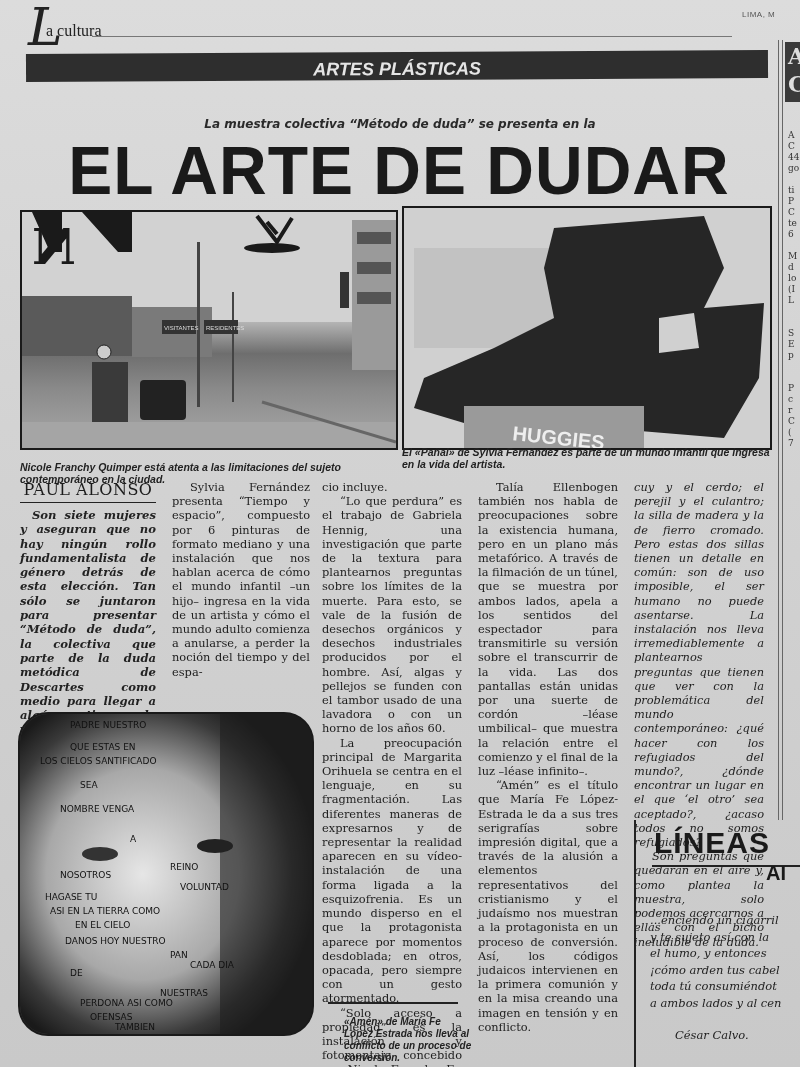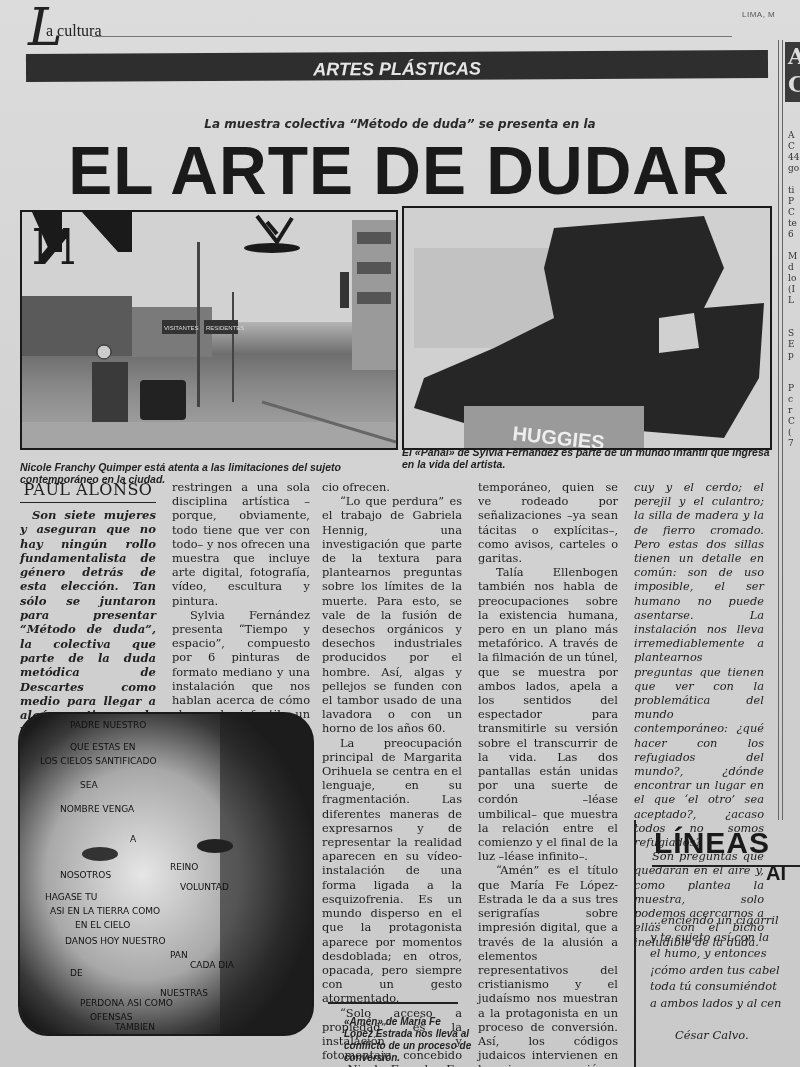--- a/index.html
+++ b/index.html
@@ -128,35 +128,33 @@
 <div class="abs byline">PAUL ALONSO</div>
 
 <div class="abs col lead">
   <p>Son siete mujeres y aseguran que no hay ningún rollo fundamentalista de género detrás de esta elección. Tan sólo se juntaron para presentar “Método de duda”, la colectiva que parte de la duda metódica de Descartes como medio para llegar a algún tipo de verdad. Es decir, un constante cuestionamiento de la realidad y de los límites del arte.</p>
 </div>
 <div class="abs col lead-tail">
   <p>Es por esto que no se</p>
 </div>
 
 <div class="abs col c2">
-  <p class="first">restringen a una sola disciplina artística –porque, obviamente, todo tiene que ver con todo– y nos ofrecen una muestra que incluye arte digital, fotografía, vídeo, escultura y pintura.</p>
   <p>Sylvia Fernández presenta “Tiempo y espacio”, compuesto por 6 pinturas de formato mediano y una instalación que nos hablan acerca de cómo el mundo infantil –un hijo– ingresa en la vida de un artista y cómo el mundo adulto comienza a anularse, a perder la noción del tiempo y del espa-</p>
 </div>
 
 <div class="abs col c3">
-  <p class="first">cio ofrecen.</p>
+  <p class="first">cio incluye.</p>
   <p>“Lo que perdura” es el trabajo de Gabriela Hennig, una investigación que parte de la textura para plantearnos preguntas sobre los límites de la muerte. Para esto, se vale de la fusión de desechos orgánicos y desechos industriales producidos por el hombre. Así, algas y pellejos se funden con el tambor usado de una lavadora o con un horno de los años 60.</p>
   <p>La preocupación principal de Margarita Orihuela se centra en el lenguaje, en su fragmentación. Las diferentes maneras de expresarnos y de representar la realidad aparecen en su vídeo-instalación de una forma ligada a la esquizofrenia. Es un mundo disperso en el que la protagonista aparece por momentos desdoblada; en otros, opacada, pero siempre con un gesto atormentado.</p>
   <p>“Solo acceso a propiedad” es la instalación y fotomontaje concebido por Nicole Franchy. En medio de imágenes urbanas, la artista subraya los límites en los que se mueve el sujeto con-</p>
 </div>
 <div class="abs c3-rule"></div>
 <div class="abs caption cap3">«Amén» de María Fe López Estrada nos lleva al conflicto de un proceso de conversión.</div>
 
 <div class="abs col c4">
-  <p class="first">temporáneo, quien se ve rodeado por señalizaciones –ya sean tácitas o explícitas–, como avisos, carteles o garitas.</p>
   <p>Talía Ellenbogen también nos habla de preocupaciones sobre la existencia humana, pero en un plano más metafórico. A través de la filmación de un túnel, que se muestra por ambos lados, apela a los sentidos del espectador para transmitirle su versión sobre el transcurrir de la vida. Las dos pantallas están unidas por una suerte de cordón –léase umbilical– que muestra la relación entre el comienzo y el final de la luz –léase infinito–.</p>
   <p>“Amén” es el título que María Fe López-Estrada le da a sus tres serigrafías sobre impresión digital, que a través de la alusión a elementos representativos del cristianismo y el judaísmo nos muestran a la protagonista en un proceso de conversión. Así, los códigos judaicos intervienen en la primera comunión y en la misa creando una imagen en tensión y en conflicto.</p>
 
 </div>
 
 <div class="abs col c5">
   <p class="first">cuy y el cerdo; el perejil y el culantro; la silla de madera y la de fierro cromado. Pero estas dos sillas tienen un detalle en común: son de uso imposible, el ser humano no puede asentarse. La instalación nos lleva irremediablemente a plantearnos preguntas que tienen que ver con la problemática del mundo contemporáneo: ¿qué hacer con los refugiados del mundo?, ¿dónde encontrar un lugar en el que ‘el otro’ sea aceptado?, ¿acaso todos no somos refugiados?</p>
   <p>Son preguntas que quedarán en el aire y, como plantea la muestra, solo podemos acercarnos a ellas con el bicho ineludible de la duda.</p>
 </div>
 

